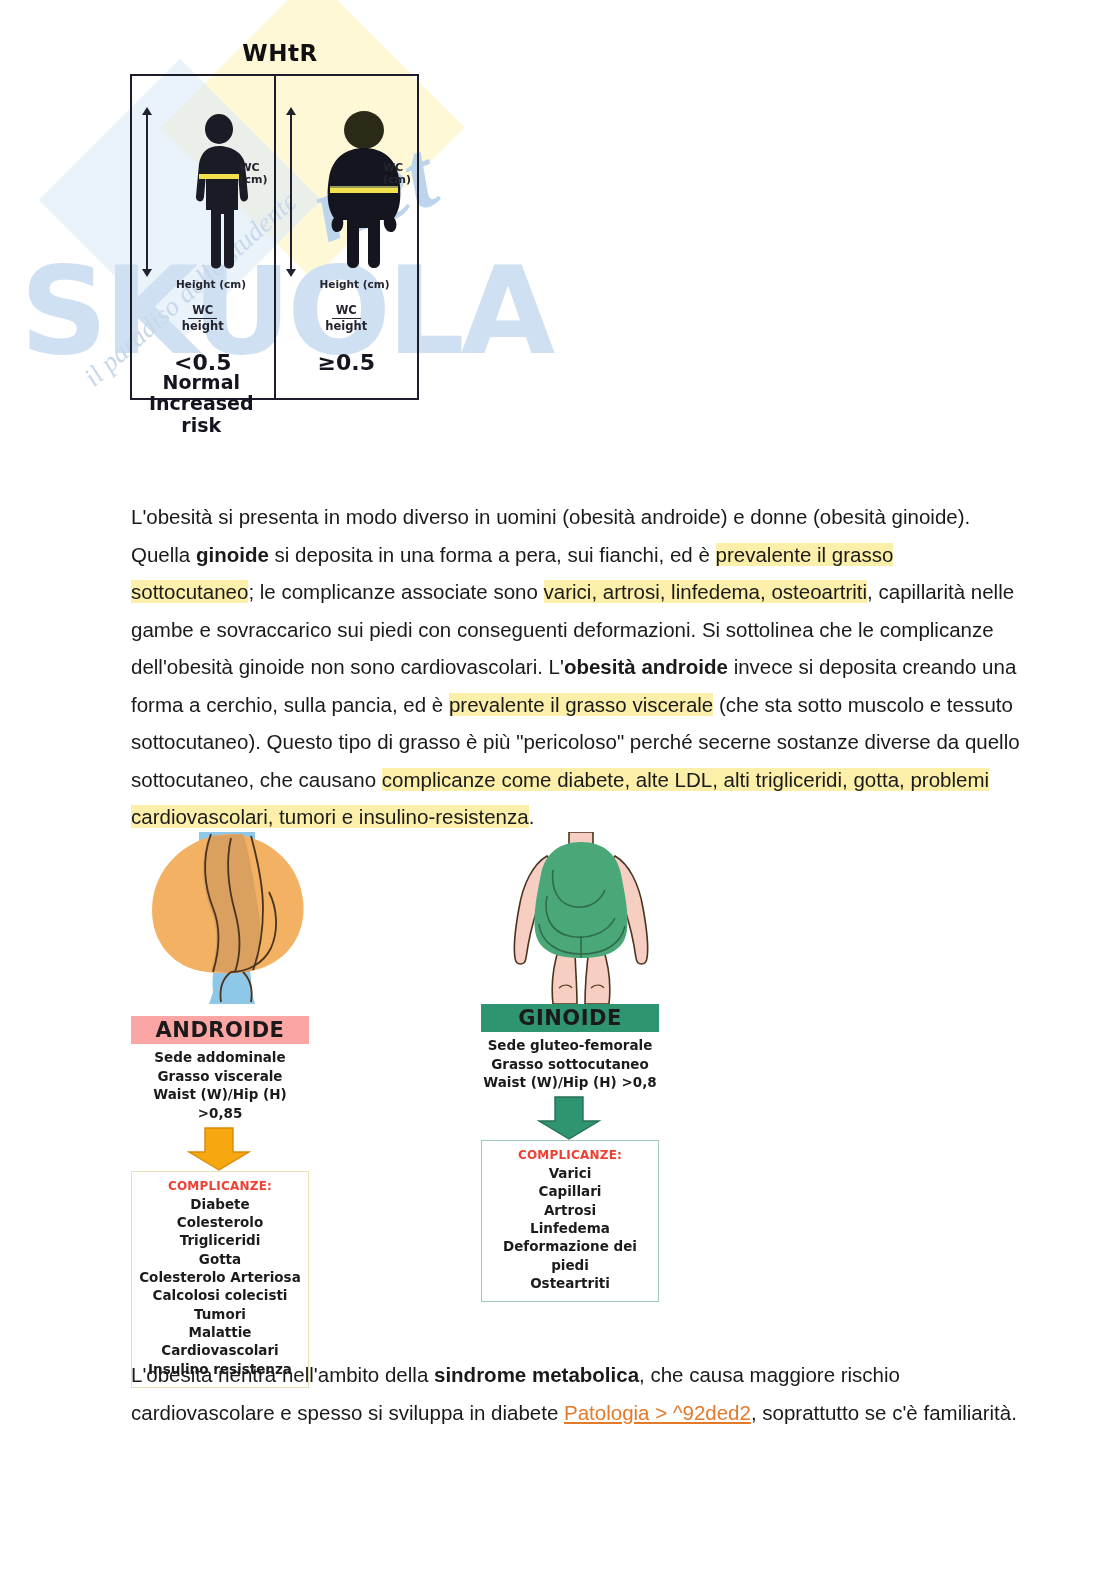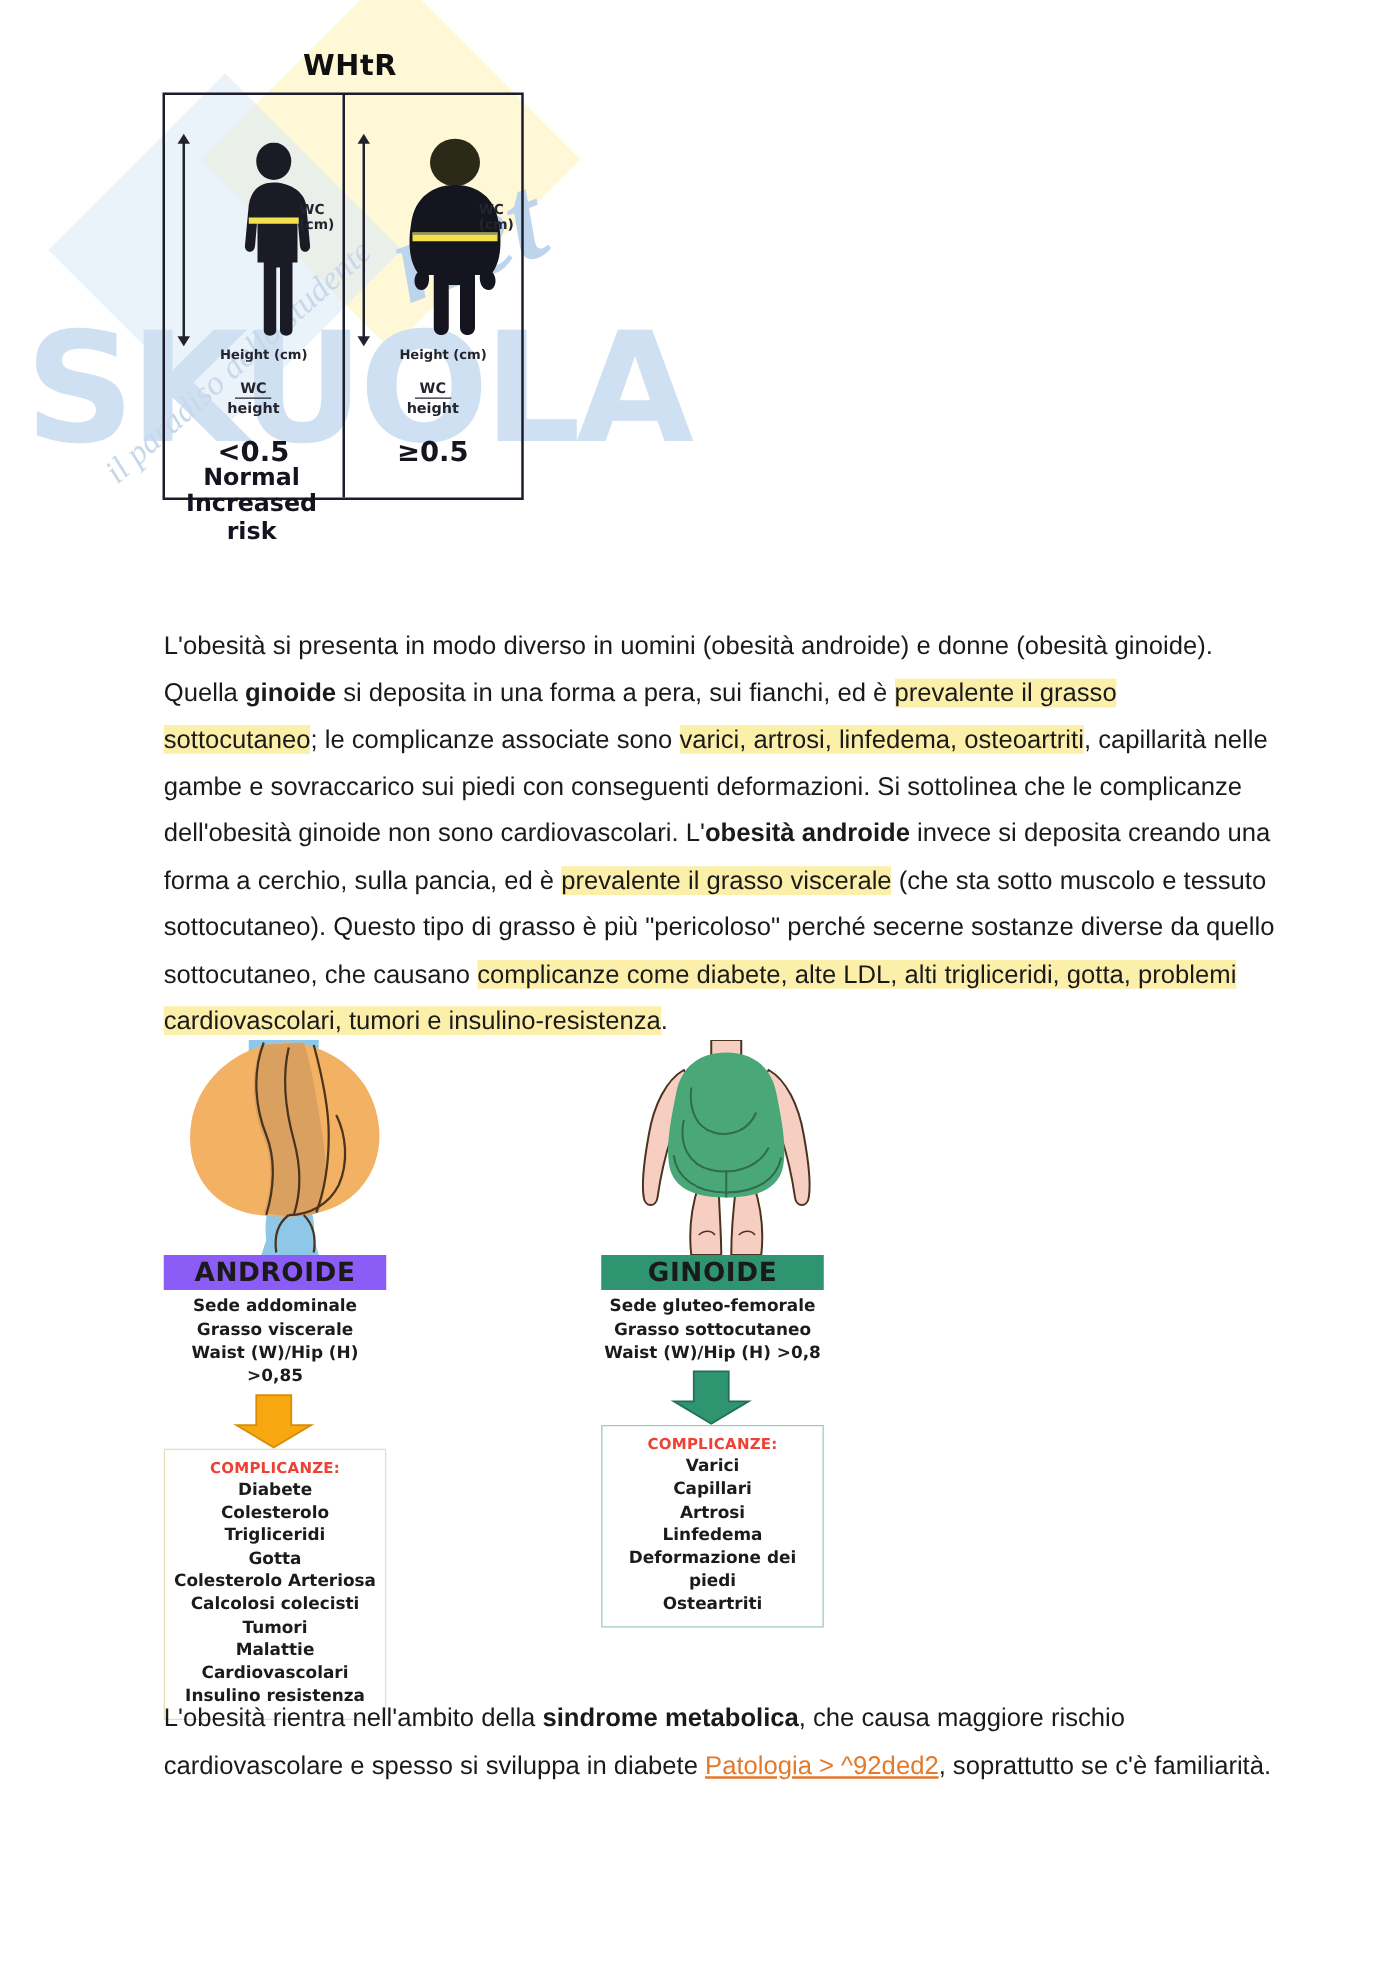--- a/index.html
+++ b/index.html
@@ -250,21 +250,21 @@
     position: relative;
     height: 28px;
     line-height: 28px;
     text-align: center;
     font-size: 21px;
     font-weight: bold;
     font-family: "DejaVu Sans", sans-serif;
     letter-spacing: .5px;
     color: #1a1a1a;
   }
-  .ag-banner.android { background: #8b5cf6; width: 178px; margin-left: 0px;}
+  .ag-banner.android { background: #fca5a5; width: 178px; margin-left: 0px; margin-top: 12px;}
   .ag-banner.ginoid  { background: #2f9470; width: 178px; margin-left: 0px;}
 
   .ag-lines {
     text-align: center;
     font-size: 13.5px;
     font-weight: bold;
     font-family: "DejaVu Sans", sans-serif;
     color: #1b1b1b;
     line-height: 1.38;
     padding-top: 4px;

